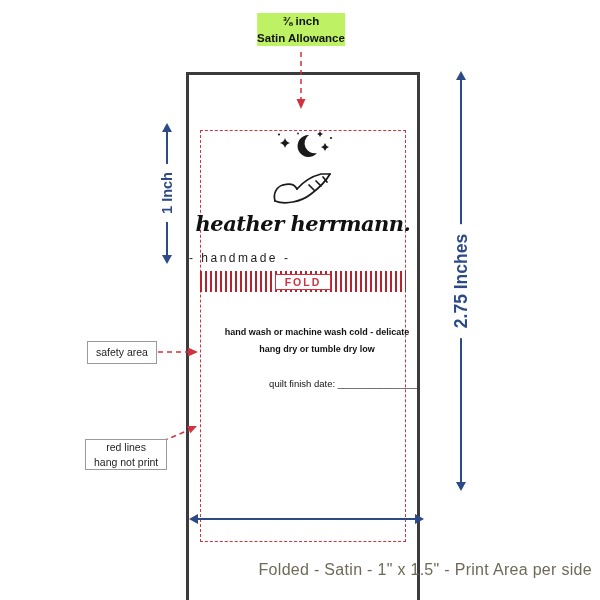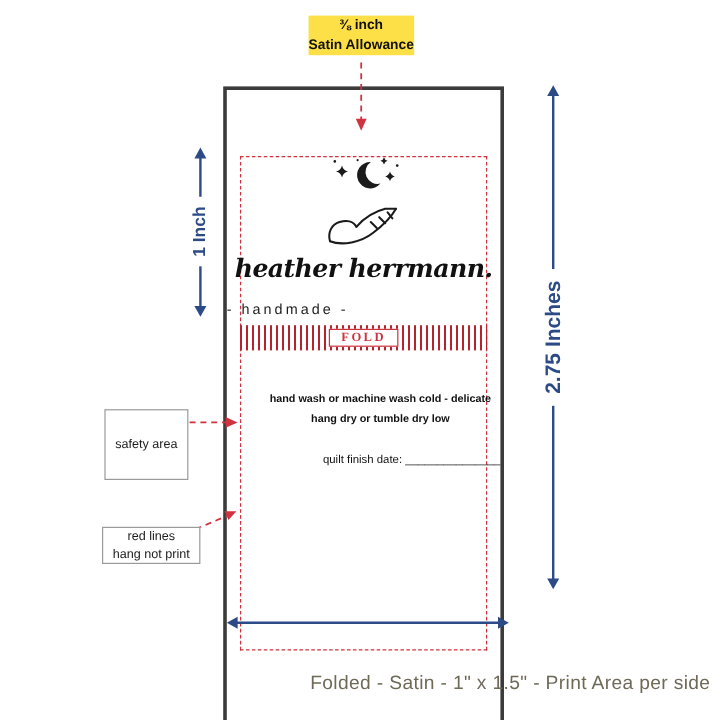--- a/index.html
+++ b/index.html
@@ -14,45 +14,45 @@
   .illus{position:absolute;left:50%;top:56px;transform:translateX(-50%);}
   .brand{position:absolute;left:0;right:0;top:136px;text-align:center;
          font-family:"DejaVu Serif",serif;font-style:italic;font-weight:bold;
          font-size:21px;color:#111;letter-spacing:-0.5px;}
   .tagline{position:absolute;left:0;right:0;top:176px;text-align:left;
            font-size:12px;letter-spacing:2.5px;color:#1d1d1d;}
   .fold-band{position:absolute;left:11px;right:11px;top:196px;height:21px;
              background:repeating-linear-gradient(90deg,#b5242e 0px,#b5242e 2px,#fff 2px,#fff 5px);
              display:flex;align-items:center;justify-content:center;}
   .fold-chip{background:#fff;color:#cf3340;border:1px solid #cf3340;
-             font-family:Liberation Serif, serif;font-size:10.5px;font-weight:bold;
+             font-family:Liberation Sans, sans-serif;font-size:10.5px;font-weight:bold;
              letter-spacing:2px;padding:1px 9px;}
   .care{position:absolute;left:0;right:0;top:249px;text-align:center;
         font-size:9px;font-weight:bold;line-height:1.85;color:#111;padding-left:28px;}
   .care span{display:block;}
   .finish{position:absolute;left:0;right:0;top:303px;text-align:right;
           font-size:9.5px;font-weight:normal;color:#111;}
 
   
   svg.overlay{position:absolute;left:0;top:0;z-index:3;pointer-events:none;}
 
   .measure{position:absolute;z-index:4;color:#2c4a86;font-weight:bold;background:#fff;white-space:nowrap;}
   .m-left{left:167px;top:193px;transform:translate(-50%,-50%) rotate(-90deg);font-size:14.5px;padding:2px 8px;}
   .m-right{left:461px;top:281px;transform:translate(-50%,-50%) rotate(-90deg);font-size:17.5px;padding:2px 10px;}
   .m-bottom{left:306px;top:519px;transform:translate(-50%,-50%);font-size:19px;padding:2px 12px;}
 
   .seam-note{position:absolute;left:301px;top:13px;transform:translateX(-50%);
              text-align:center;font-size:11.5px;font-weight:bold;color:#111;
-             line-height:1.45;background:#fde047;z-index:4;white-space:nowrap;}
+             line-height:1.45;background:#bef264;z-index:4;white-space:nowrap;}
   .seam-note span{display:block;}
 
   .note-box{position:absolute;z-index:4;background:#fff;border:1px solid #9a9a9a;
             color:#1d1d1d;font-size:10.5px;text-align:center;line-height:1.4;}
   .note-box span{display:block;}
-  .n-safety{left:87px;top:341px;padding:21px 8px;}
+  .n-safety{left:87px;top:341px;padding:3px 8px;}
   .n-redlines{left:85px;top:439px;padding:0 8px;}
 
   .caption{position:absolute;right:8px;top:561px;font-size:16px;color:#6f6a58;
            letter-spacing:0.3px;z-index:4;}
 </style>
 </head>
 <body>
 
 <div class="canvas">
 

